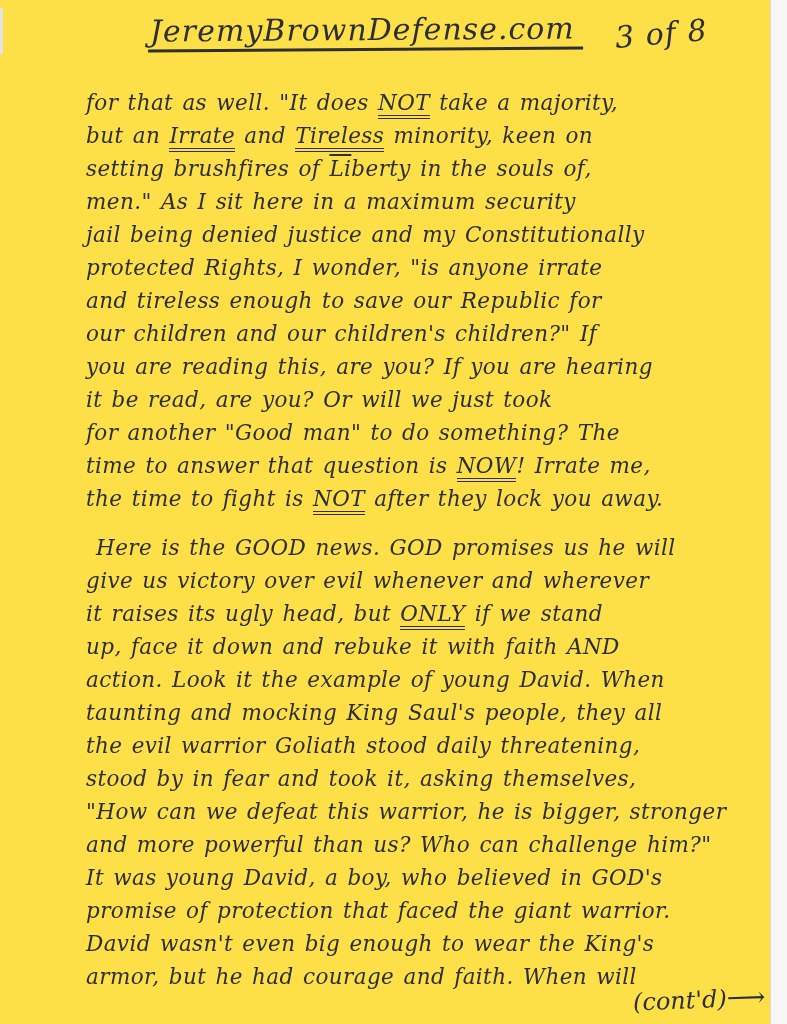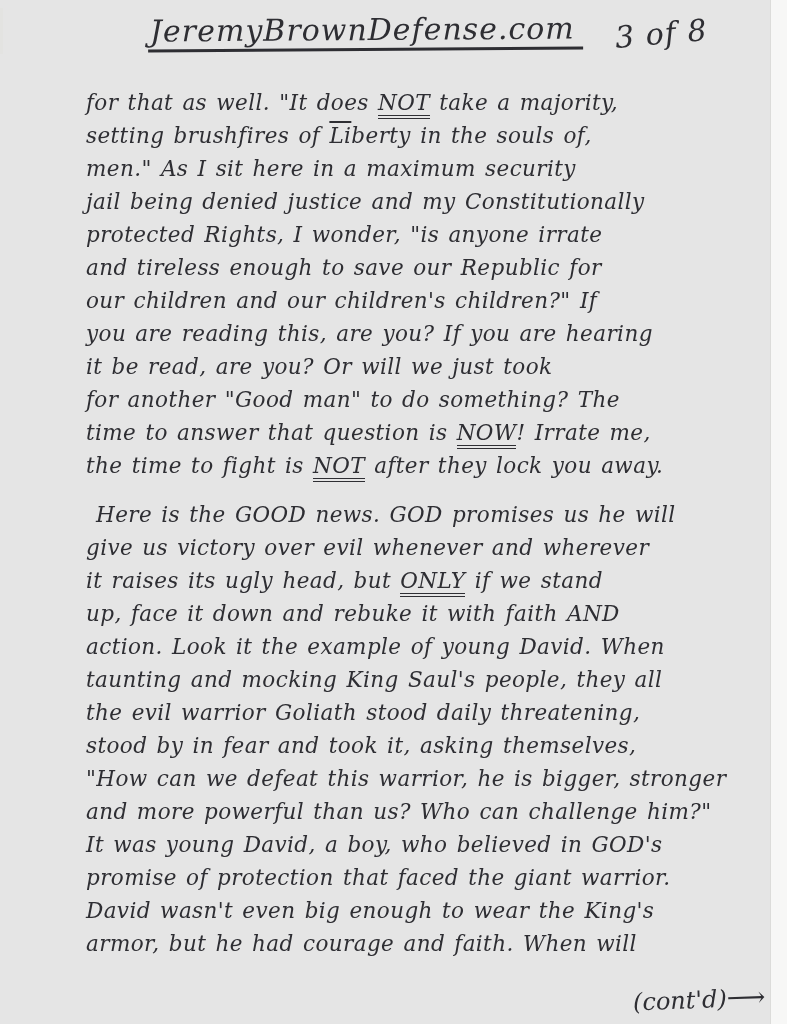--- a/index.html
+++ b/index.html
@@ -1,19 +1,19 @@
 <!DOCTYPE html>
 <html><head>
 <meta charset="utf-8">
 <style>
   html,body { margin:0; padding:0; background:#ffffff; }
   .page {
     position:relative;
     width:787px; height:1024px;
-    background:#e5e5e5;
+    background:#fde047;
     overflow:hidden;
     font-family:"DejaVu Serif", serif;
     font-style:italic;
     color:#2e2e33;
   }
   
   .scan-strip-right {
     position:absolute; top:0; bottom:0; right:0; width:16px;
     background:#f7f7f6; border-left:1px solid #dcdcda;
   }
@@ -64,20 +64,21 @@
   <div class="scan-sliver-left"></div>
 
   <div class="header">
     <span class="site">JeremyBrownDefense.com</span>
     <span class="pagenum">3 of 8</span>
   </div>
 
   <div class="letter-body">
       <div class="para para-1">
         <div class="line"><span>for that as well. "It does </span><span class="u2">NOT</span><span> take a majority,</span></div>
+        <div class="line"><span>but an </span><span class="u2">Irrate</span><span> and </span><span class="u2">Tireless</span><span> minority, keen on</span></div>
         <div class="line"><span>setting brushfires of </span><span class="ol">Li</span><span>berty in the souls of,</span></div>
         <div class="line"><span>men." As I sit here in a maximum security</span></div>
         <div class="line"><span>jail being denied justice and my Constitutionally</span></div>
         <div class="line"><span>protected Rights, I wonder, "is anyone irrate</span></div>
         <div class="line"><span>and tireless enough to save our Republic for</span></div>
         <div class="line"><span>our children and our children's children?" If</span></div>
         <div class="line"><span>you are reading this, are you? If you are hearing</span></div>
         <div class="line"><span>it be read, are you? Or will we just took</span></div>
         <div class="line"><span>for another "Good man" to do something? The</span></div>
         <div class="line"><span>time to answer that question is </span><span class="u2">NOW</span><span>! Irrate me,</span></div>

